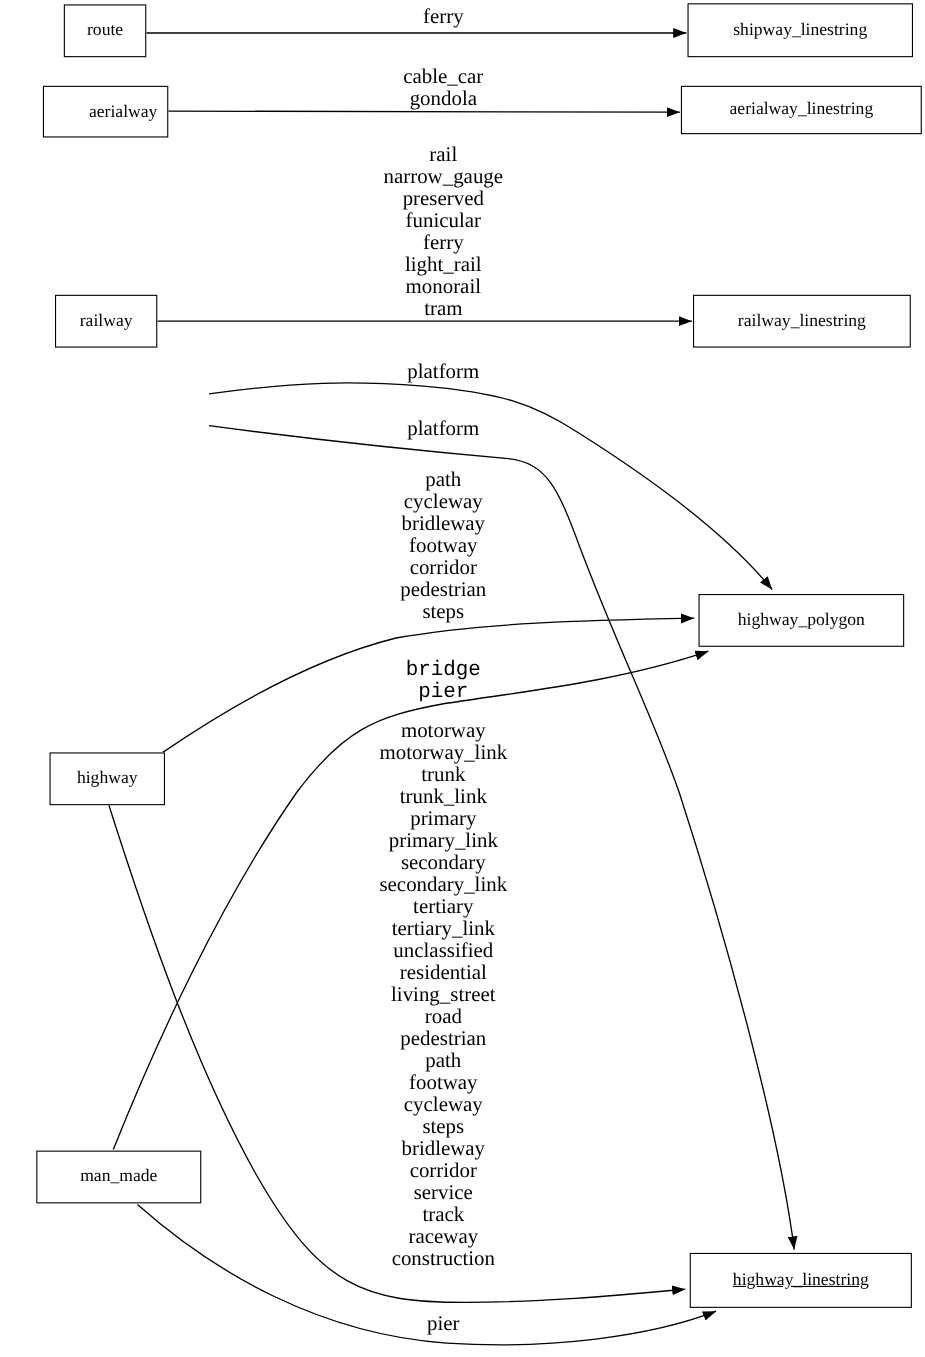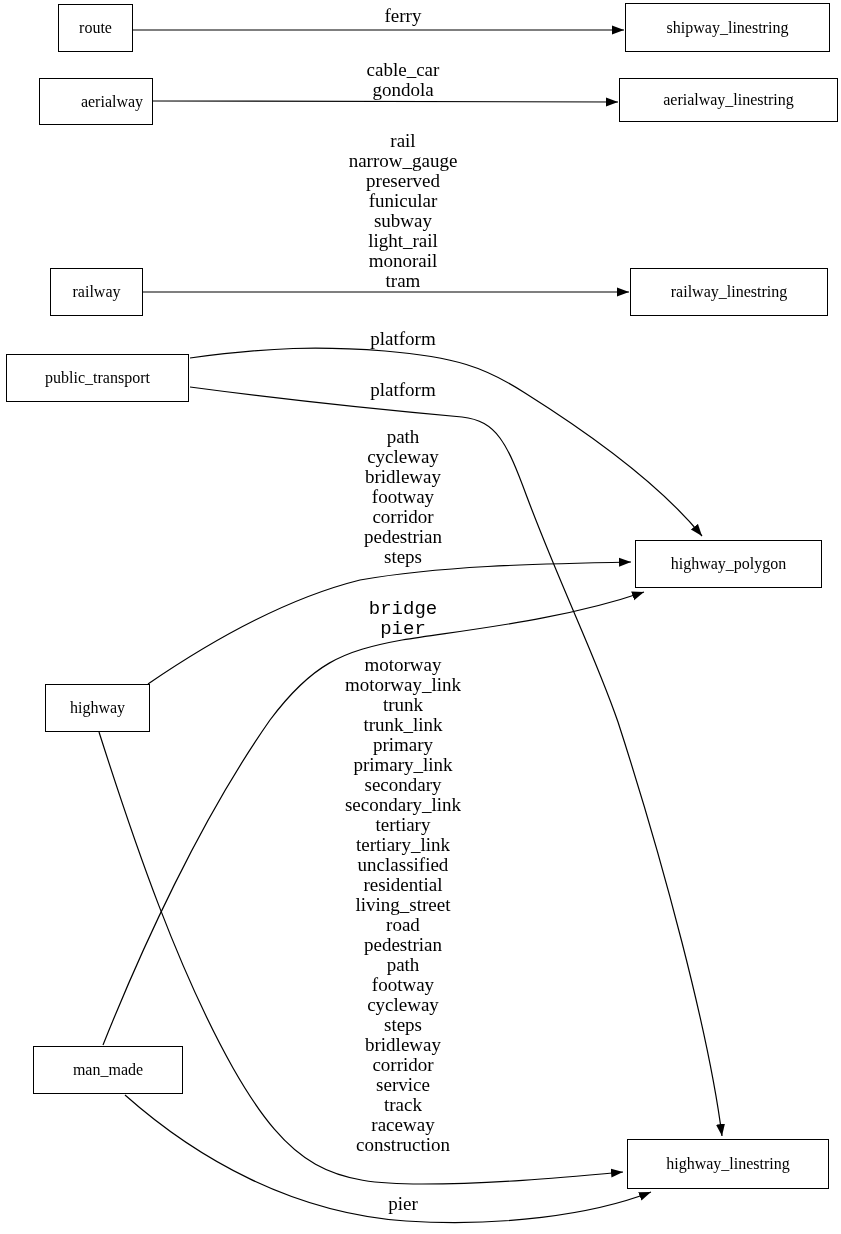--- a/index.html
+++ b/index.html
@@ -53,38 +53,37 @@
       <path d="M 148 684 C 205 645, 280 600, 360 580 C 440 566, 530 564, 631 562" marker-end="url(#arrow)"></path>
       <path d="M 103 1045 C 141 950, 200 820, 270 720 C 312 664, 342 651, 402 640 C 472 629, 562 620, 644 592" marker-end="url(#arrow)"></path>
       <path d="M 99 732 C 135 845, 178 970, 233 1068 C 291 1170, 332 1184, 422 1184 C 492 1184, 557 1178, 623 1172" marker-end="url(#arrow)"></path>
       <path d="M 125 1095 C 196 1158, 292 1213, 406 1221 C 500 1227, 592 1215, 651 1192" marker-end="url(#arrow)"></path>
     </g>
   </svg>
 
   <div class="node" style="left:58px; top:4px; width:75px; height:48px;">route</div>
   <div class="node" style="left:39px; top:78px; width:114px; height:47px;padding-left:32px;">aerialway</div>
   <div class="node" style="left:50px; top:268px; width:93px; height:48px;">railway</div>
-  <div class="node" style="left:6px; top:354px; width:183px; height:48px;">public_transport</div>
   <div class="node" style="left:45px; top:684px; width:105px; height:48px;">highway</div>
   <div class="node" style="left:33px; top:1046px; width:150px; height:48px;">man_made</div>
 
   <div class="node" style="left:625px; top:3px; width:205px; height:49px;">shipway_linestring</div>
   <div class="node" style="left:619px; top:78px; width:219px; height:44px;">aerialway_linestring</div>
   <div class="node" style="left:630px; top:268px; width:198px; height:48px;">railway_linestring</div>
   <div class="node" style="left:635px; top:540px; width:187px; height:48px;text-align:center;">highway_polygon</div>
-  <div class="node" style="left:627px; top:1139px; width:202px; height:50px;">highway_linestring</div>
+  <div class="node" style="left:627px; top:1139px; width:202px; height:50px;text-decoration:underline;">highway_linestring</div>
 
   <div class="edge-label" style="left:273px; top:6px;">ferry</div>
   <div class="edge-label" style="left:273px; top:60px;">cable_car
 gondola</div>
   <div class="edge-label" style="left:273px; top:131px;">rail
 narrow_gauge
 preserved
 funicular
-subway
+ferry
 light_rail
 monorail
 tram</div>
   <div class="edge-label" style="left:273px; top:329px;">platform</div>
   <div class="edge-label" style="left:273px; top:380px;">platform</div>
   <div class="edge-label" style="left:273px; top:427px;">path
 cycleway
 bridleway
 footway
 corridor

